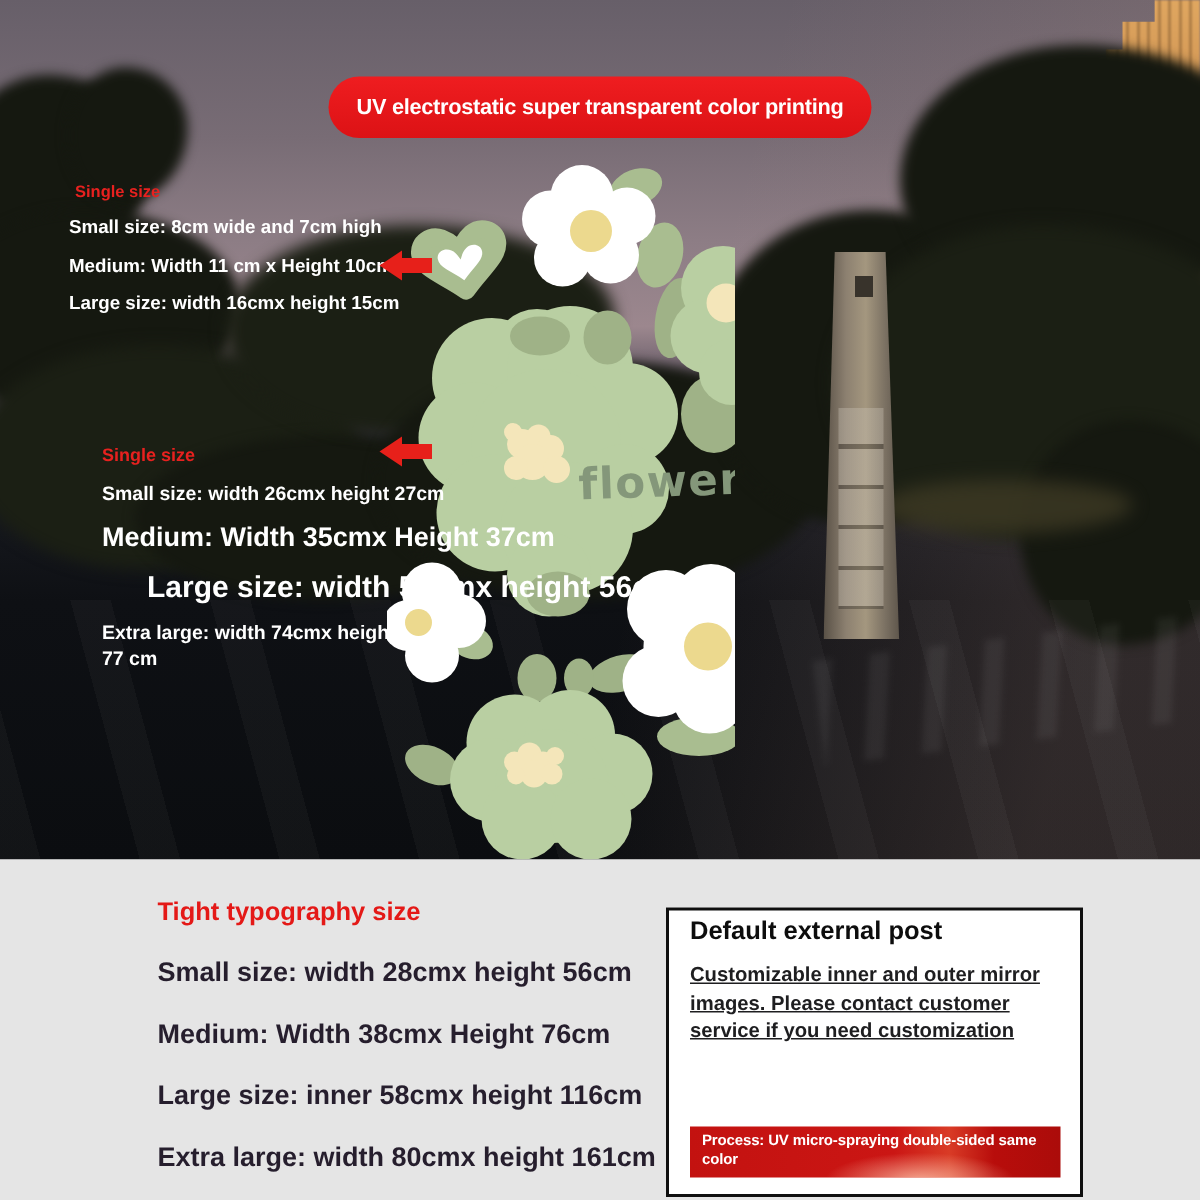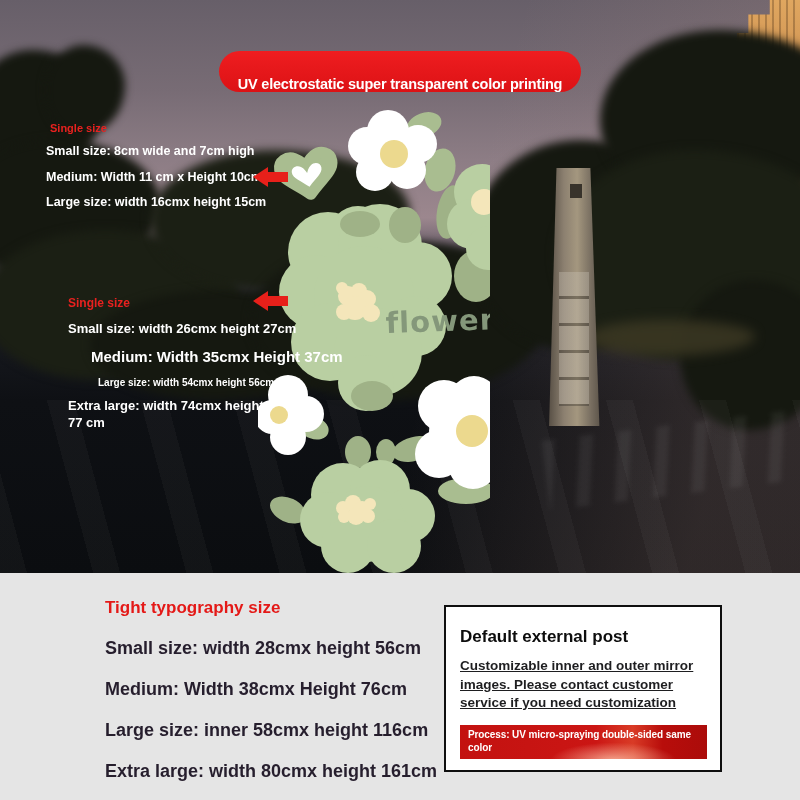--- a/index.html
+++ b/index.html
@@ -36,52 +36,52 @@
   .road-streaks { position:absolute; left:0; top:400px; width:800px; height:173px;
     background:repeating-linear-gradient(75deg, rgba(255,255,255,0.03) 0 26px, rgba(0,0,0,0) 26px 90px);
   }
   .crosswalk { position:absolute; left:545px; top:425px; width:255px; height:70px; transform:rotate(-7deg);
     background:repeating-linear-gradient(100deg, rgba(255,255,255,0.06) 0 13px, rgba(0,0,0,0) 13px 38px);
     filter:blur(2px);
   }
 
   
   .banner { position:absolute; left:219px; top:51px; width:362px; height:41px; border-radius:21px;
-    background:linear-gradient(180deg, #ef1d20, #dc1215); display:flex; align-items:flex-end; justify-content:center; z-index:30; }
+    background:linear-gradient(180deg, #ef1d20, #dc1215); display:flex; align-items:center; justify-content:center; z-index:30; }
   .banner span { color:#fff; font-weight:bold; font-size:14.5px; letter-spacing:-0.2px; white-space:nowrap; }
 
   
   .size-block { position:absolute; z-index:20; color:#fff; font-weight:bold; }
   .sb1 { left:46px; top:122px; width:212px; }
   .sb1 .hd { color:#e8211f; font-size:11px; margin-bottom:10px; padding-left:4px; }
   .sb1 .ln { font-size:12.5px; line-height:1.25; margin-bottom:10px; white-space:nowrap; }
   .sb1 .wrap { white-space:normal; width:200px; }
   .sb2 { left:68px; top:296px; width:240px; }
   .sb2 .hd { color:#e8211f; font-size:12px; margin-bottom:11px; }
   .sb2 .ln-s { font-size:13px; margin-bottom:12px; white-space:nowrap; }
-  .sb2 .ln-m { font-size:15px; margin-bottom:12px; white-space:nowrap;margin-left:23px; }
-  .sb2 .ln-l { font-size:10px; margin-bottom:10px; white-space:nowrap;padding-left:30px; }
+  .sb2 .ln-m { font-size:18px; margin-bottom:12px; white-space:nowrap; }
+  .sb2 .ln-l { font-size:20px; margin-bottom:10px; white-space:nowrap;padding-left:30px; }
   .sb2 .ln-x { font-size:13px; width:205px; line-height:1.3; }
 
   
   .arrow { position:absolute; width:35px; height:20px; z-index:25; }
   .arrow .head { position:absolute; left:0; top:0; width:0; height:0;
     border-top:10px solid transparent; border-bottom:10px solid transparent; border-right:15px solid #e7201a; }
   .arrow .shaft { position:absolute; left:14px; top:5px; width:21px; height:10px; background:#e7201a; }
 
   
   .sticker { position:absolute; left:258px; top:100px; z-index:15; }
 
   
   .bottom { position:absolute; left:0; top:573px; width:800px; height:227px; background:#e5e5e5; }
   .typo { position:absolute; left:105px; top:25px; width:330px; }
   .typo .hd { color:#e41917; font-weight:bold; font-size:17px; margin-bottom:20px; }
   .typo .ln { color:#261e2d; font-weight:bold; font-size:18px; margin-bottom:20px; white-space:nowrap; }
-  .info-box { position:absolute; left:444px; top:32px; width:278px; height:167px;
-    border:2.5px solid #0f0f0f; background:#fff; padding:20px 14px 11px 14px; }
+  .info-box { position:absolute; left:444px; top:32px; width:278px; height:193px;
+    border:2.5px solid #0f0f0f; background:#fff; padding:4px 14px 11px 14px; }
   .info-box .title { color:#0d0d0d; font-weight:bold; font-size:17px; margin-bottom:10px; }
   .info-box .body { color:#1e1e20; font-weight:bold; font-size:13.5px; line-height:1.38;text-decoration:underline; }
   .ribbon { position:absolute; left:14px; bottom:11px; width:247px; height:34px; padding:3px 8px;
     background:
       radial-gradient(ellipse 90px 26px at 62% 105%, rgba(250,185,160,0.85), rgba(250,185,160,0) 70%),
       linear-gradient(90deg, #c31210 0%, #cb1614 55%, #d93b26 70%, #b80d0b 82%, #ab0c0a 100%);
     color:#fff; font-weight:bold; font-size:10px; line-height:1.3; letter-spacing:-0.1px; }
 </style>
 </head>
 <body>

